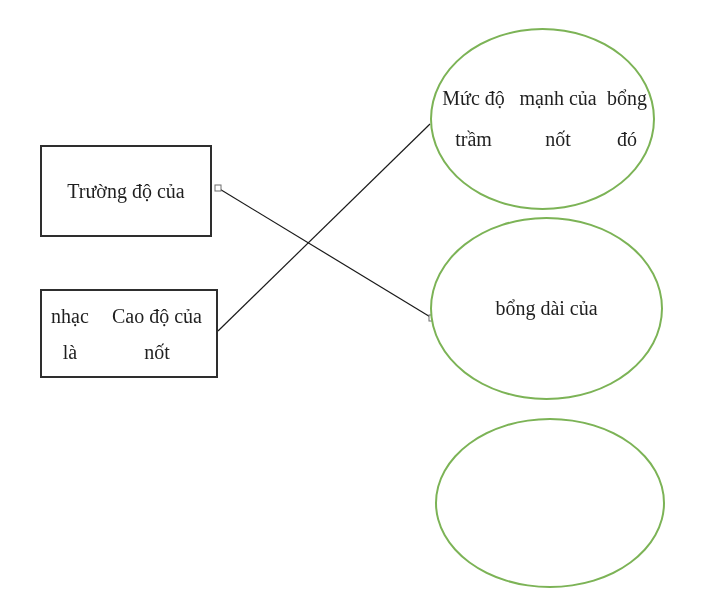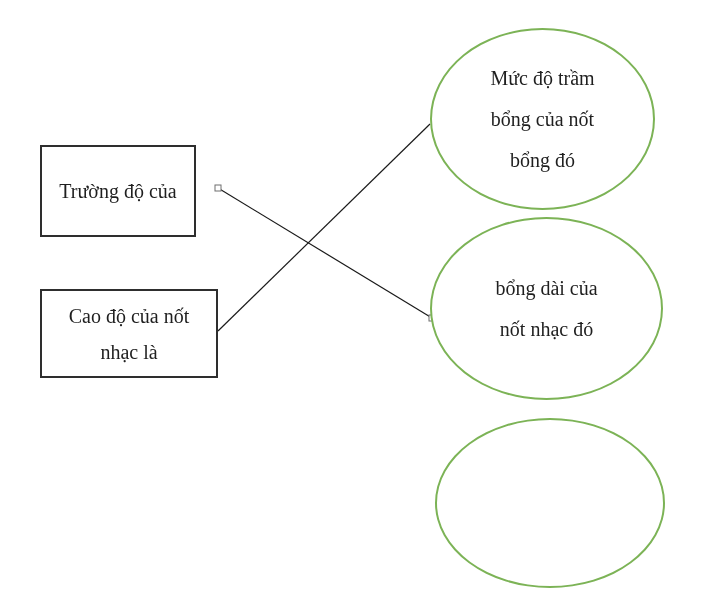--- a/index.html
+++ b/index.html
@@ -11,21 +11,21 @@
     overflow: hidden;
   }
   .canvas { position: absolute; left: 0; top: 0; width: 709px; height: 616px; }
   svg.connector-layer {
     position: absolute; left: 0; top: 0; width: 709px; height: 616px;
     overflow: visible;
   }
   .shape {
     position: absolute;
     box-sizing: border-box;
-    display: flex; flex-direction: column;
+    display: flex; flex-direction: row;
     justify-content: center; align-items: center;
     text-align: center;
     color: var(--text, #1f1f1f);
     background: #ffffff;
   }
   .rect-box {
     border: 2px solid var(--rect-stroke, #2e2e2e);
     font-size: 20px;
     line-height: 36px;
   }
@@ -50,36 +50,35 @@
 
 <div class="canvas">
 
   <svg class="connector-layer">
       <line x1="218" y1="188" x2="432" y2="318" class="connector-line"></line>
       <rect x="215" y="185" width="6" height="6" class="handle"></rect>
       <rect x="429" y="315" width="6" height="6" class="handle"></rect>
       <line x1="218" y1="331" x2="430" y2="124" class="connector-line"></line>
     </svg>
 
-  <div class="shape rect-box" style="left:40px; top:145px; width:156px; height:92px;">
+  <div class="shape rect-box" style="left:40px; top:145px; width:172px; height:92px;">
     <div>Trường độ của</div>
   </div>
 
   <div class="shape rect-box" style="left:40px; top:289px; width:178px; height:89px;">
+    <div>nhạc là</div>
     <div>Cao độ của nốt</div>
-    <div>nhạc là</div>
   </div>
 
   <div class="shape ellipse" style="left:430px; top:28px; width:225px; height:182px;">
     <div>Mức độ trầm</div>
-    <div>bổng của nốt</div>
+    <div>mạnh của nốt</div>
     <div>bổng đó</div>
   </div>
 
   <div class="shape ellipse" style="left:430px; top:217px; width:233px; height:183px;">
     <div>bổng dài của</div>
-    <div>nốt nhạc đó</div>
   </div>
 
   <div class="shape ellipse" style="left:435px; top:418px; width:230px; height:170px;">
   </div>
 
 </div>
 
 </body></html>

